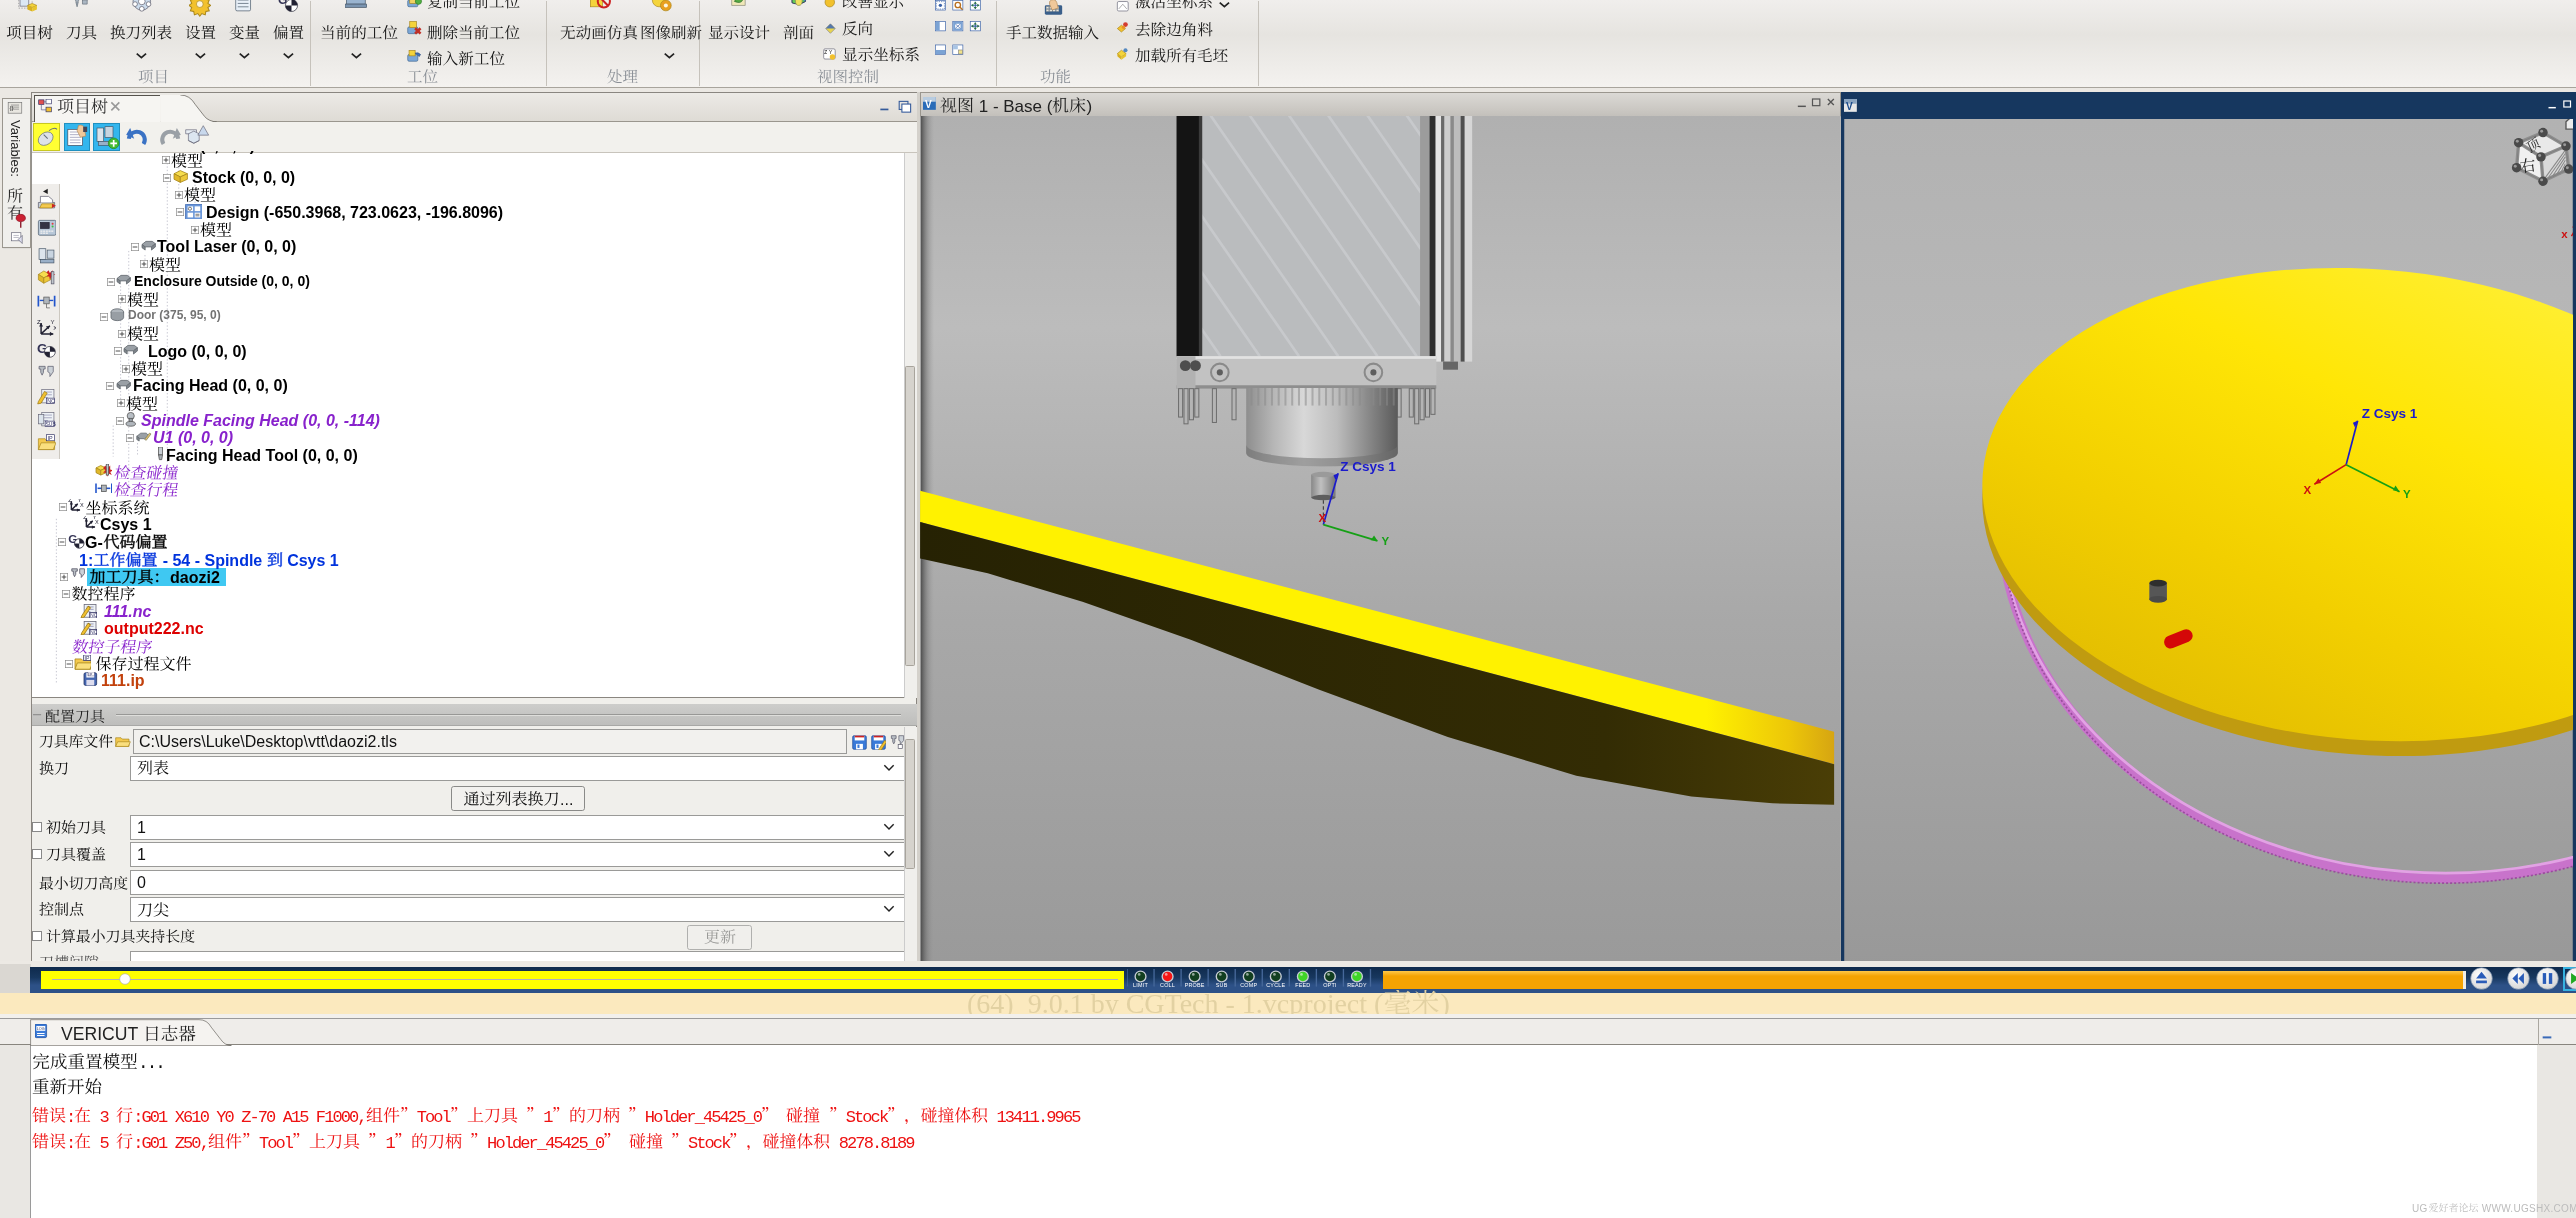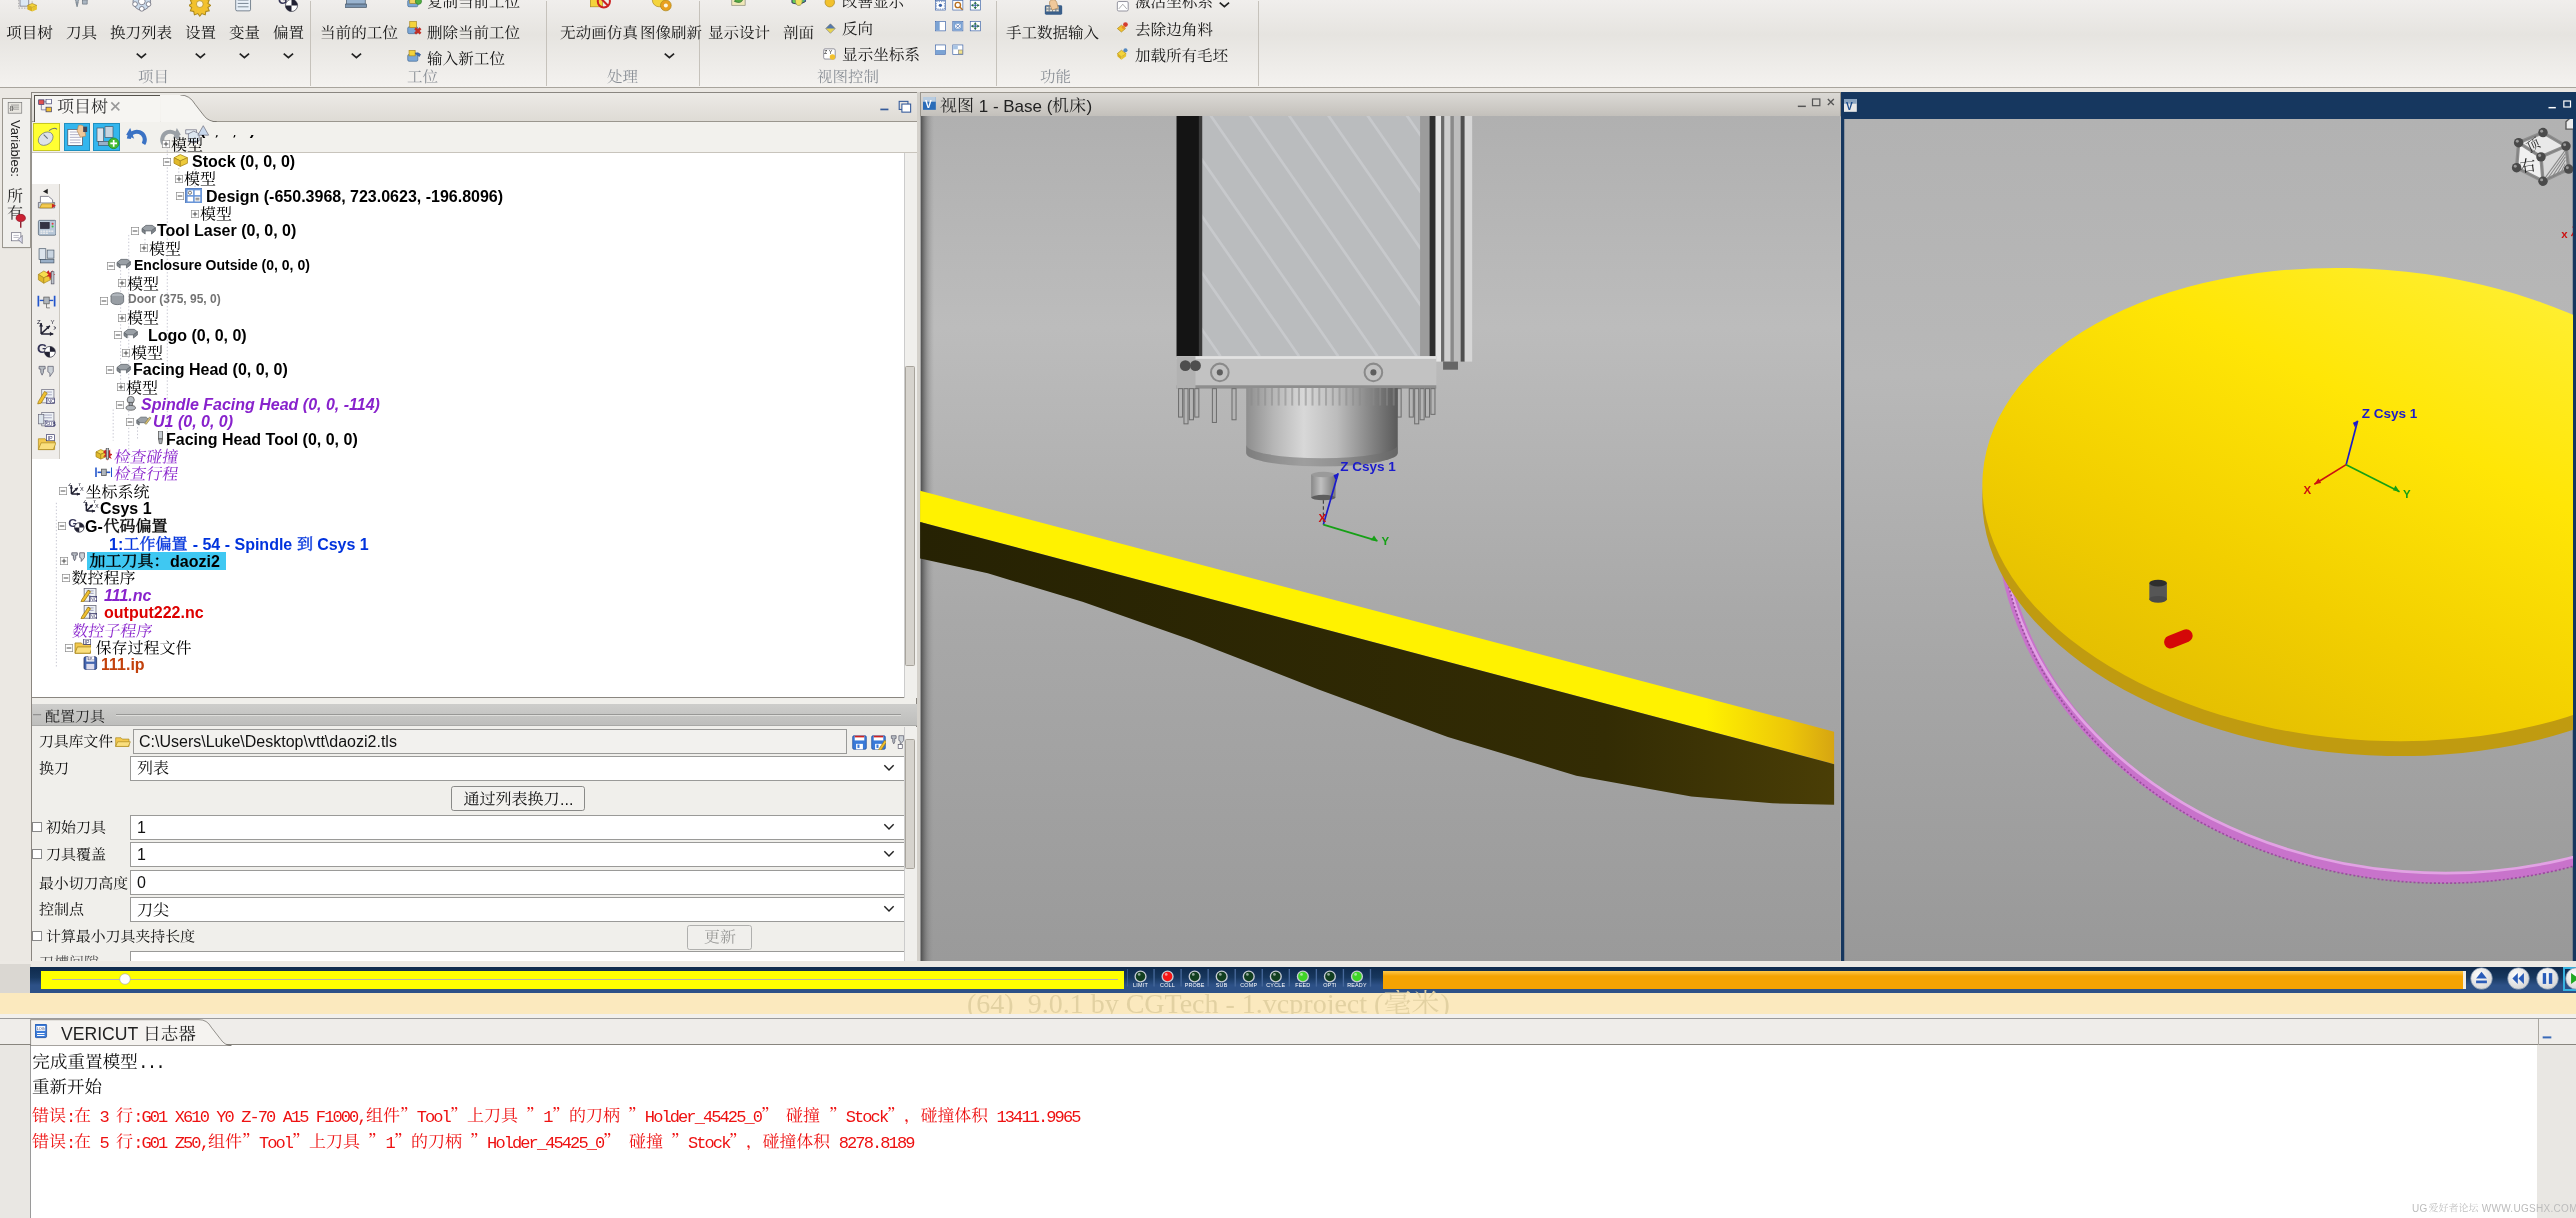--- a/index.html
+++ b/index.html
@@ -718,21 +718,21 @@
         </g>
 <g id="ic_sub">
           <rect x="5" y="2" width="15" height="16" fill="#eef2f6" stroke="#667"></rect>
           <path d="M8 5 h9 M8 8 h9 M8 11 h5" stroke="#88a"></path>
           <rect x="10" y="12" width="11" height="7" fill="#fff" stroke="#336"></rect>
           <text x="10.5" y="18" font-size="6" fill="#336" font-family="Liberation Sans">SUB</text>
           <rect x="1" y="4" width="7" height="12" fill="#dce4ec" stroke="#667"></rect>
         </g>
 </defs>
     </svg>
-    <div class="abs" style="left:32px;top:135px;width:883px;height:541px;overflow:hidden">
+    <div class="abs" style="left:32px;top:151px;width:883px;height:541px;overflow:hidden">
       <div class="abs" style="left:-32px;top:-153px;width:915px;height:698px">
         <svg class="abs" style="left:0px;top:0px;" width="271" height="698" viewBox="0 0 400 1032">
           <path d="M83 770 V1014 M247 234 V700 M264 240 V288 M288 266 V316 M190 374 V726 M214 380 V394 M178 426 V600 M167 632 V678 M203 658 V678" stroke="#aab" stroke-dasharray="2 3" fill="none"></path>
         </svg>
         <div class="abs" style="left:87px;top:570px;width:139px;height:18px;background:#3fc8f2"></div>
         <div class="t " style="left:200px;top:140px;font-size:16px;color:#000;font-family:'Liberation Sans',sans-serif;font-weight:bold;"><span>(0,&nbsp;0,&nbsp;0)</span></div>
         <svg class="abs" style="left:162px;top:158px;" width="8" height="8" viewBox="0 0 12 12">
           <rect x="0.5" y="0.5" width="11" height="11" fill="#fff" stroke="#888"></rect>
           <path d="M2.5 6 h7" stroke="#444" stroke-width="1.4"></path>
           <path d="M6 2.5 v7" stroke="#444" stroke-width="1.4"></path>
@@ -927,21 +927,21 @@
           <use href="#ic_g"></use>
         </svg>
         <div class="t " style="left:85px;top:536px;font-size:16px;color:#000;font-family:'Liberation Sans',sans-serif;font-weight:bold;"><span>G-</span><svg class="cj" style="width:65px;height:16px;vertical-align:-0.13em;fill:#000;" viewBox="0 -212 1000 250">
             <g stroke-width="7" stroke="#000">
               <use href="#g75" x="0"></use>
               <use href="#g76" x="250"></use>
               <use href="#g22" x="500"></use>
               <use href="#g19" x="750"></use>
             </g>
           </svg></div>
-        <div class="t " style="left:79px;top:554px;font-size:16px;color:#0033dd;font-family:'Liberation Sans',sans-serif;font-weight:bold;margin-left:30px;"><span>1:</span><svg class="cj" style="width:65px;height:16px;vertical-align:-0.13em;fill:#0033dd;" viewBox="0 -212 1000 250">
+        <div class="t " style="left:79px;top:554px;font-size:16px;color:#0033dd;font-family:'Liberation Sans',sans-serif;font-weight:bold;"><span>1:</span><svg class="cj" style="width:65px;height:16px;vertical-align:-0.13em;fill:#0033dd;" viewBox="0 -212 1000 250">
             <g stroke-width="7" stroke="#0033dd">
               <use href="#g2" x="0"></use>
               <use href="#g77" x="250"></use>
               <use href="#g22" x="500"></use>
               <use href="#g19" x="750"></use>
             </g>
           </svg><span>&nbsp;-&nbsp;54&nbsp;-&nbsp;Spindle&nbsp;</span><svg class="cj" style="width:16px;height:16px;vertical-align:-0.13em;fill:#0033dd;" viewBox="0 -212 250 250">
             <g stroke-width="7" stroke="#0033dd">
               <use href="#g78" x="0"></use>
             </g>

